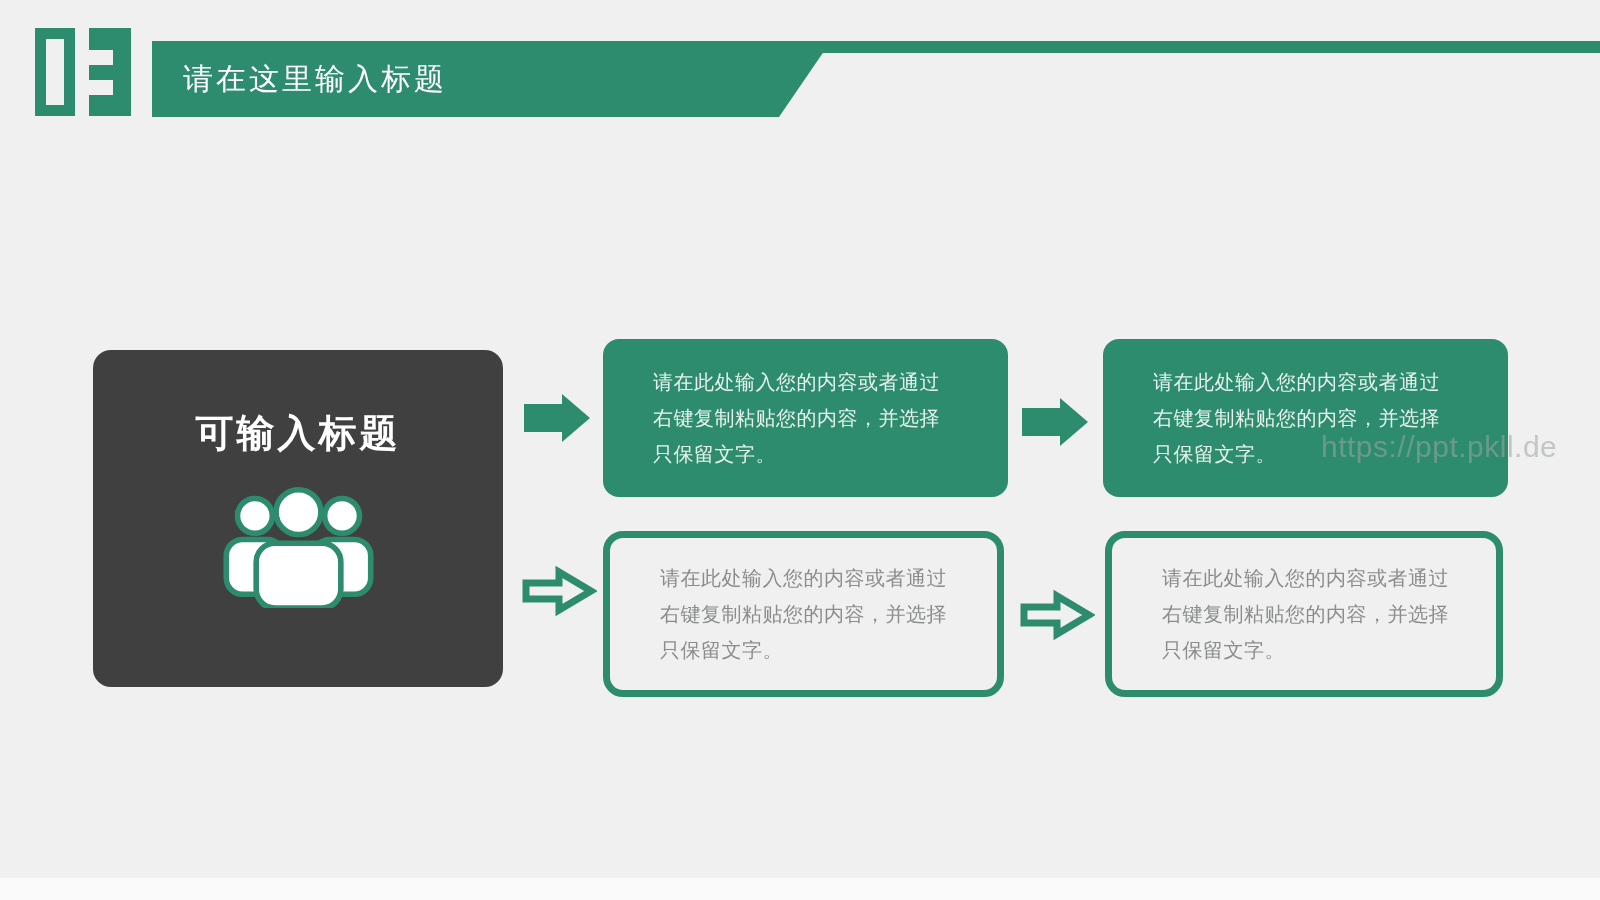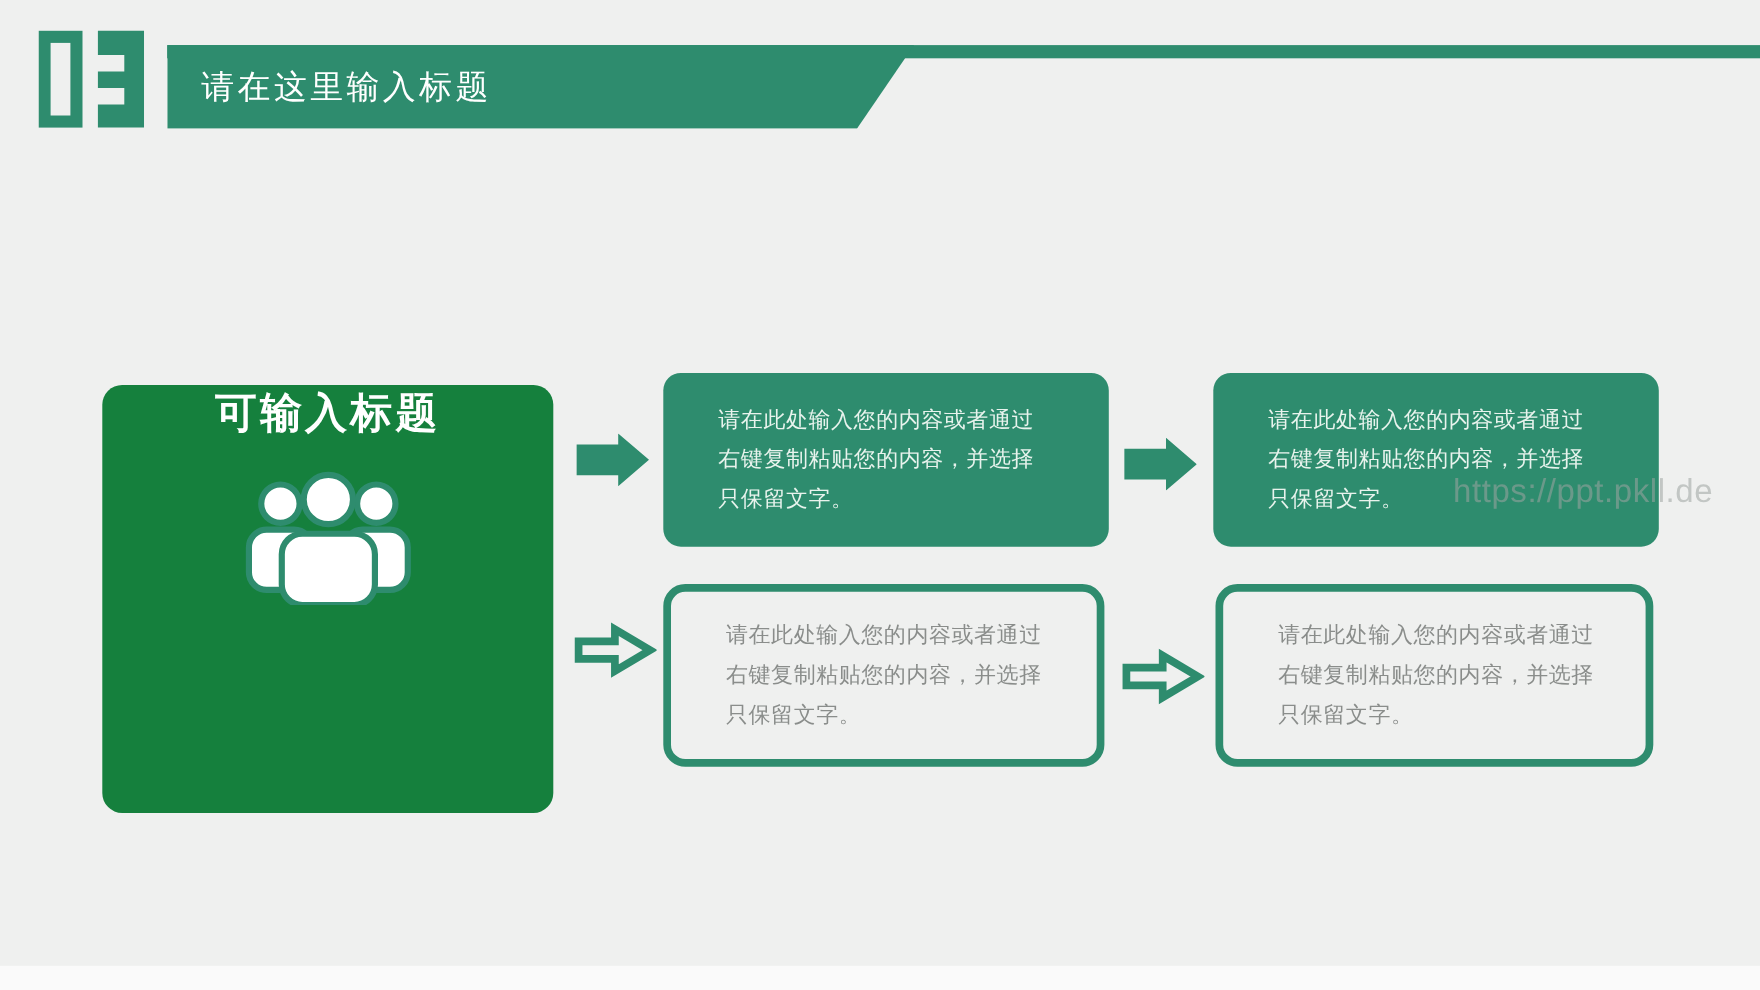--- a/index.html
+++ b/index.html
@@ -15,23 +15,23 @@
   .banner-strip{position:absolute;left:152px;top:41px;width:1448px;height:12px;background:#2E8C6E;}
   .banner-main{
     position:absolute;left:152px;top:41px;width:679px;height:76px;background:#2E8C6E;
     clip-path:polygon(0 0,100% 0,calc(100% - 52px) 100%,0 100%);
     display:flex;align-items:center;box-sizing:border-box;padding-left:31px;font-family:Liberation Mono, monospace;
   }
   .banner-title{color:#FFFFFF;font-size:30px;letter-spacing:3px;font-weight:400;}
 
   
   .feature-box{
-    position:absolute;left:93px;top:350px;width:410px;height:389px;
-    background:#15803d;border-radius:18px;
-    display:flex;flex-direction:column;align-items:center;box-sizing:border-box;
+    position:absolute;left:93px;top:350px;width:410px;height:337px;
+    background:#404040;border-radius:18px;
+    display:flex;flex-direction:column;align-items:center;box-sizing:border-box;padding-top:58px;
   }
   .feature-title{color:#FFFFFF;font-size:38px;font-weight:700;letter-spacing:3px;}
   .people-icon{margin-top:22px;}
 
   
   .content-box{
     position:absolute;box-sizing:border-box;border-radius:16px;
     display:flex;flex-direction:column;justify-content:center;
     padding-left:50px;padding-right:20px;
   }

